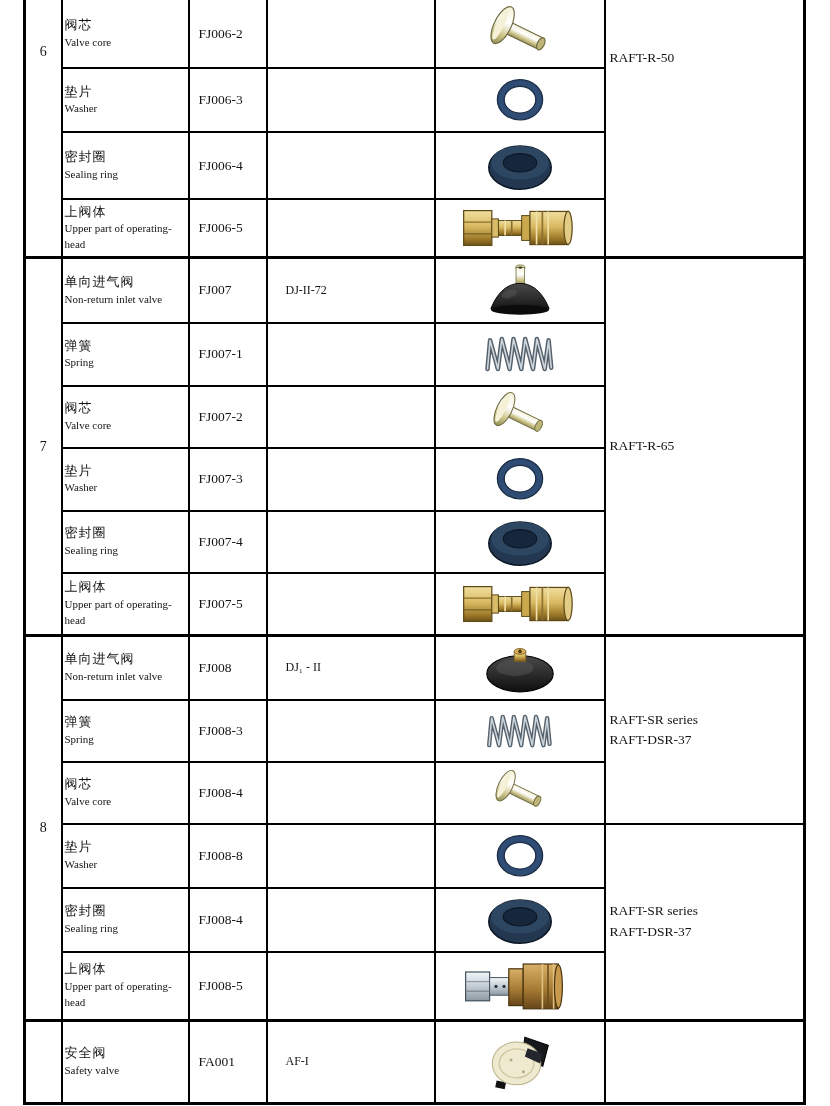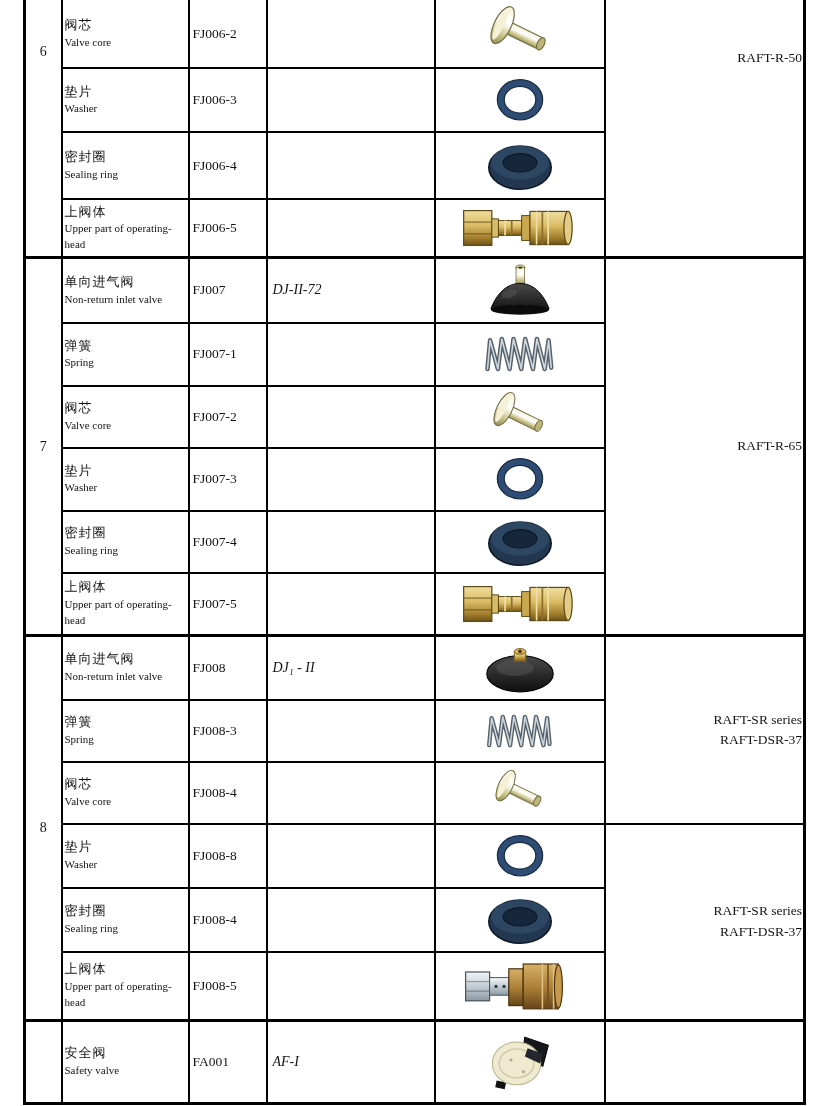--- a/index.html
+++ b/index.html
@@ -8,25 +8,25 @@
   table.parts{border-collapse:collapse;table-layout:fixed;position:absolute;left:23px;top:-2px;
         border-left:3px solid #000;border-right:3px solid #000;border-bottom:3px solid #000;}
   table.parts td{border:2px solid #000;overflow:hidden;vertical-align:middle;}
   tr.grp-start td{border-top-width:3px;}
   td.cut-top{border-top-style:hidden;}
   td.rowno{text-align:center;font-size:14px;}
   td.rowno.cut-top{vertical-align:top;padding-top:44px;}
   td.name{text-align:left;line-height:1.45;padding:1px 2px;}
   .zh{display:block;font-size:13px;letter-spacing:1px;}
   .en{display:block;font-size:11px;}
-  td.code{padding-left:3px;font-size:13.5px;}
-  td.model{padding-left:5px;font-size:14px;font-style:italic;}
+  td.code{padding-left:9px;font-size:13.5px;}
+  td.model{padding-left:18px;font-size:12px;}
   td.photo{text-align:center;padding:2px 0;}
   td.photo svg{display:inline-block;vertical-align:middle;}
-  td.apply{padding-left:4px;font-size:13.5px;line-height:1.5;white-space:pre-line;text-align:right;}
+  td.apply{padding-left:4px;font-size:13.5px;line-height:1.5;white-space:pre-line;}
   td.apply.cut-top{vertical-align:top;padding-top:48px;}
   
   tr.r69{height:69px}tr.r64{height:64px}tr.r67{height:67px}tr.r58{height:58px}
   tr.r65{height:65px}tr.r63{height:63px}tr.r62{height:62px}tr.r68{height:68px}tr.r83{height:83px}
   .defs{position:absolute;width:0;height:0;overflow:hidden;}
 </style>
 </head>
 <body>
 
 <svg class="defs" aria-hidden="true">

